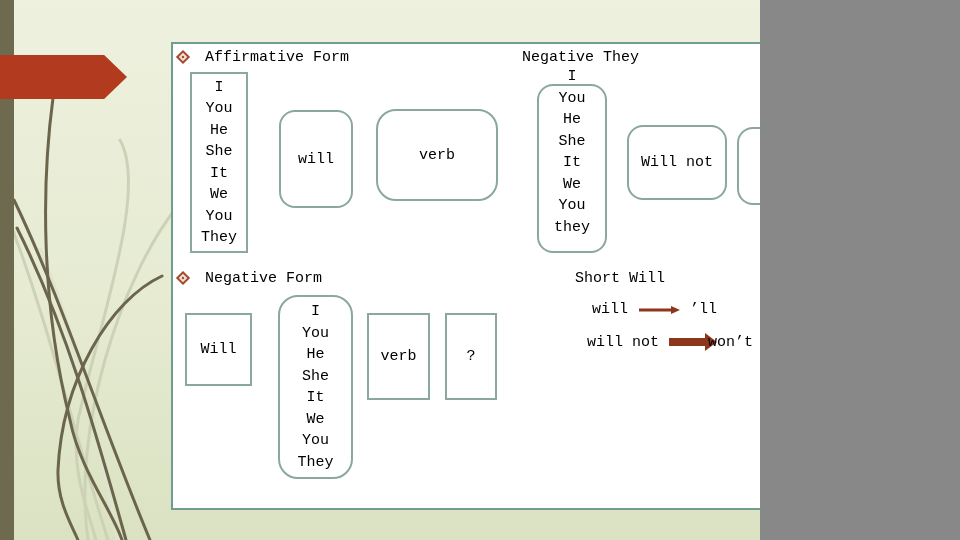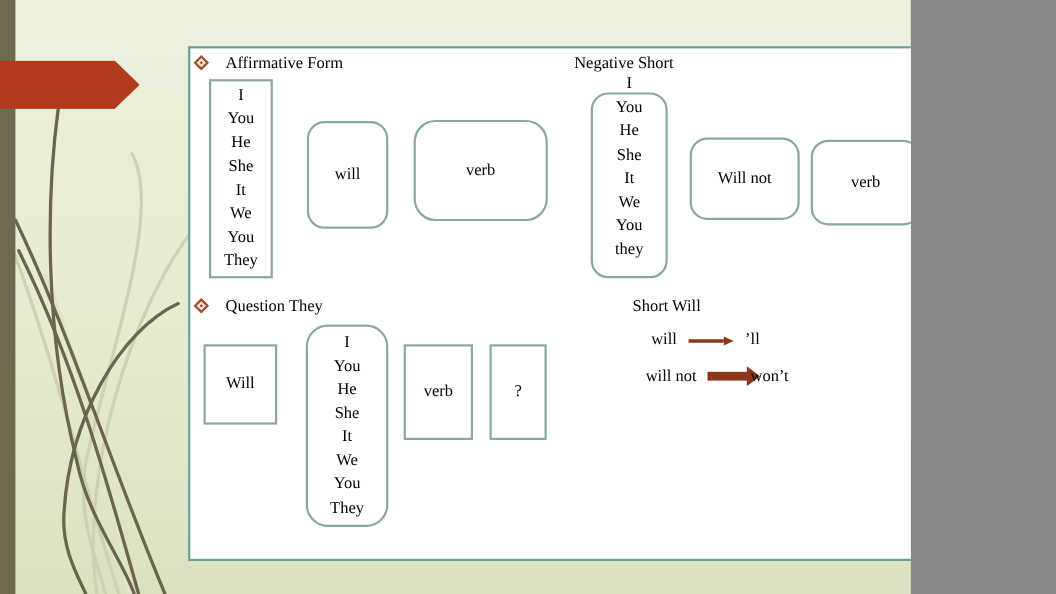--- a/index.html
+++ b/index.html
@@ -1,21 +1,21 @@
 <!DOCTYPE html>
 <html><head>
 <meta charset="utf-8">
 <style>
   html,body{margin:0;padding:0;background:#888;}
   .slide{
     position:relative;
-    width:828px;height:540px;
+    width:760px;height:540px;
     overflow:hidden;
     background:linear-gradient(180deg,#eef1de 0%,#e6ebd2 55%,#dbe2c2 100%);
-    font-family:Liberation Serif, serif;
+    font-family:Liberation Mono, monospace;
     color:#000;
   }
   .stems{position:absolute;left:0;top:0;z-index:1;pointer-events:none;}
   .left-bar{position:absolute;left:0;top:0;width:14px;height:540px;background:#6e6a50;z-index:2;}
   .red-banner{
     position:absolute;left:0;top:55px;width:127px;height:44px;background:#b23a1e;z-index:3;
     clip-path:polygon(0 0,82% 0,100% 50%,82% 100%,0 100%);
   }
   .panel{
     position:absolute;left:171px;top:42px;width:700px;height:468px;
@@ -83,21 +83,21 @@
   </div>
 
   <div class="box rounded" style="left:279px;top:110px;width:74px;height:98px;">
     <span>will</span>
   </div>
 
   <div class="box rounded-lg" style="left:376px;top:109px;width:122px;height:92px;">
     <span>verb</span>
   </div>
 
-  <div class="abs heading" style="left:522px;top:49px;">Negative Short</div>
+  <div class="abs heading" style="left:522px;top:49px;">Negative They</div>
 
   <div class="box rounded" style="left:537px;top:84px;width:70px;height:169px;"></div>
   <div class="pronoun-stack" style="left:537px;top:66px;width:70px;">
       <div class="pron-line">I</div>
       <div class="pron-line">You</div>
       <div class="pron-line">He</div>
       <div class="pron-line">She</div>
       <div class="pron-line">It</div>
       <div class="pron-line">We</div>
       <div class="pron-line">You</div>
@@ -106,21 +106,21 @@
 
   <div class="box rounded" style="left:627px;top:125px;width:100px;height:75px;">
     <span>Will not</span>
   </div>
 
   <div class="box rounded" style="left:737px;top:127px;width:100px;height:78px;">
     <span>verb</span>
   </div>
 
   <span class="diamond abs" style="left:178px;top:273px;"></span>
-  <div class="abs heading" style="left:205px;top:270px;">Question They</div>
+  <div class="abs heading" style="left:205px;top:270px;">Negative Form</div>
 
   <div class="box" style="left:185px;top:313px;width:67px;height:73px;">
     <span>Will</span>
   </div>
 
   <div class="box rounded-lg" style="left:278px;top:295px;width:75px;height:184px;">
     <div class="pronoun-stack" style="position:static;">
         <div class="pron-line">I</div>
         <div class="pron-line">You</div>
         <div class="pron-line">He</div>

